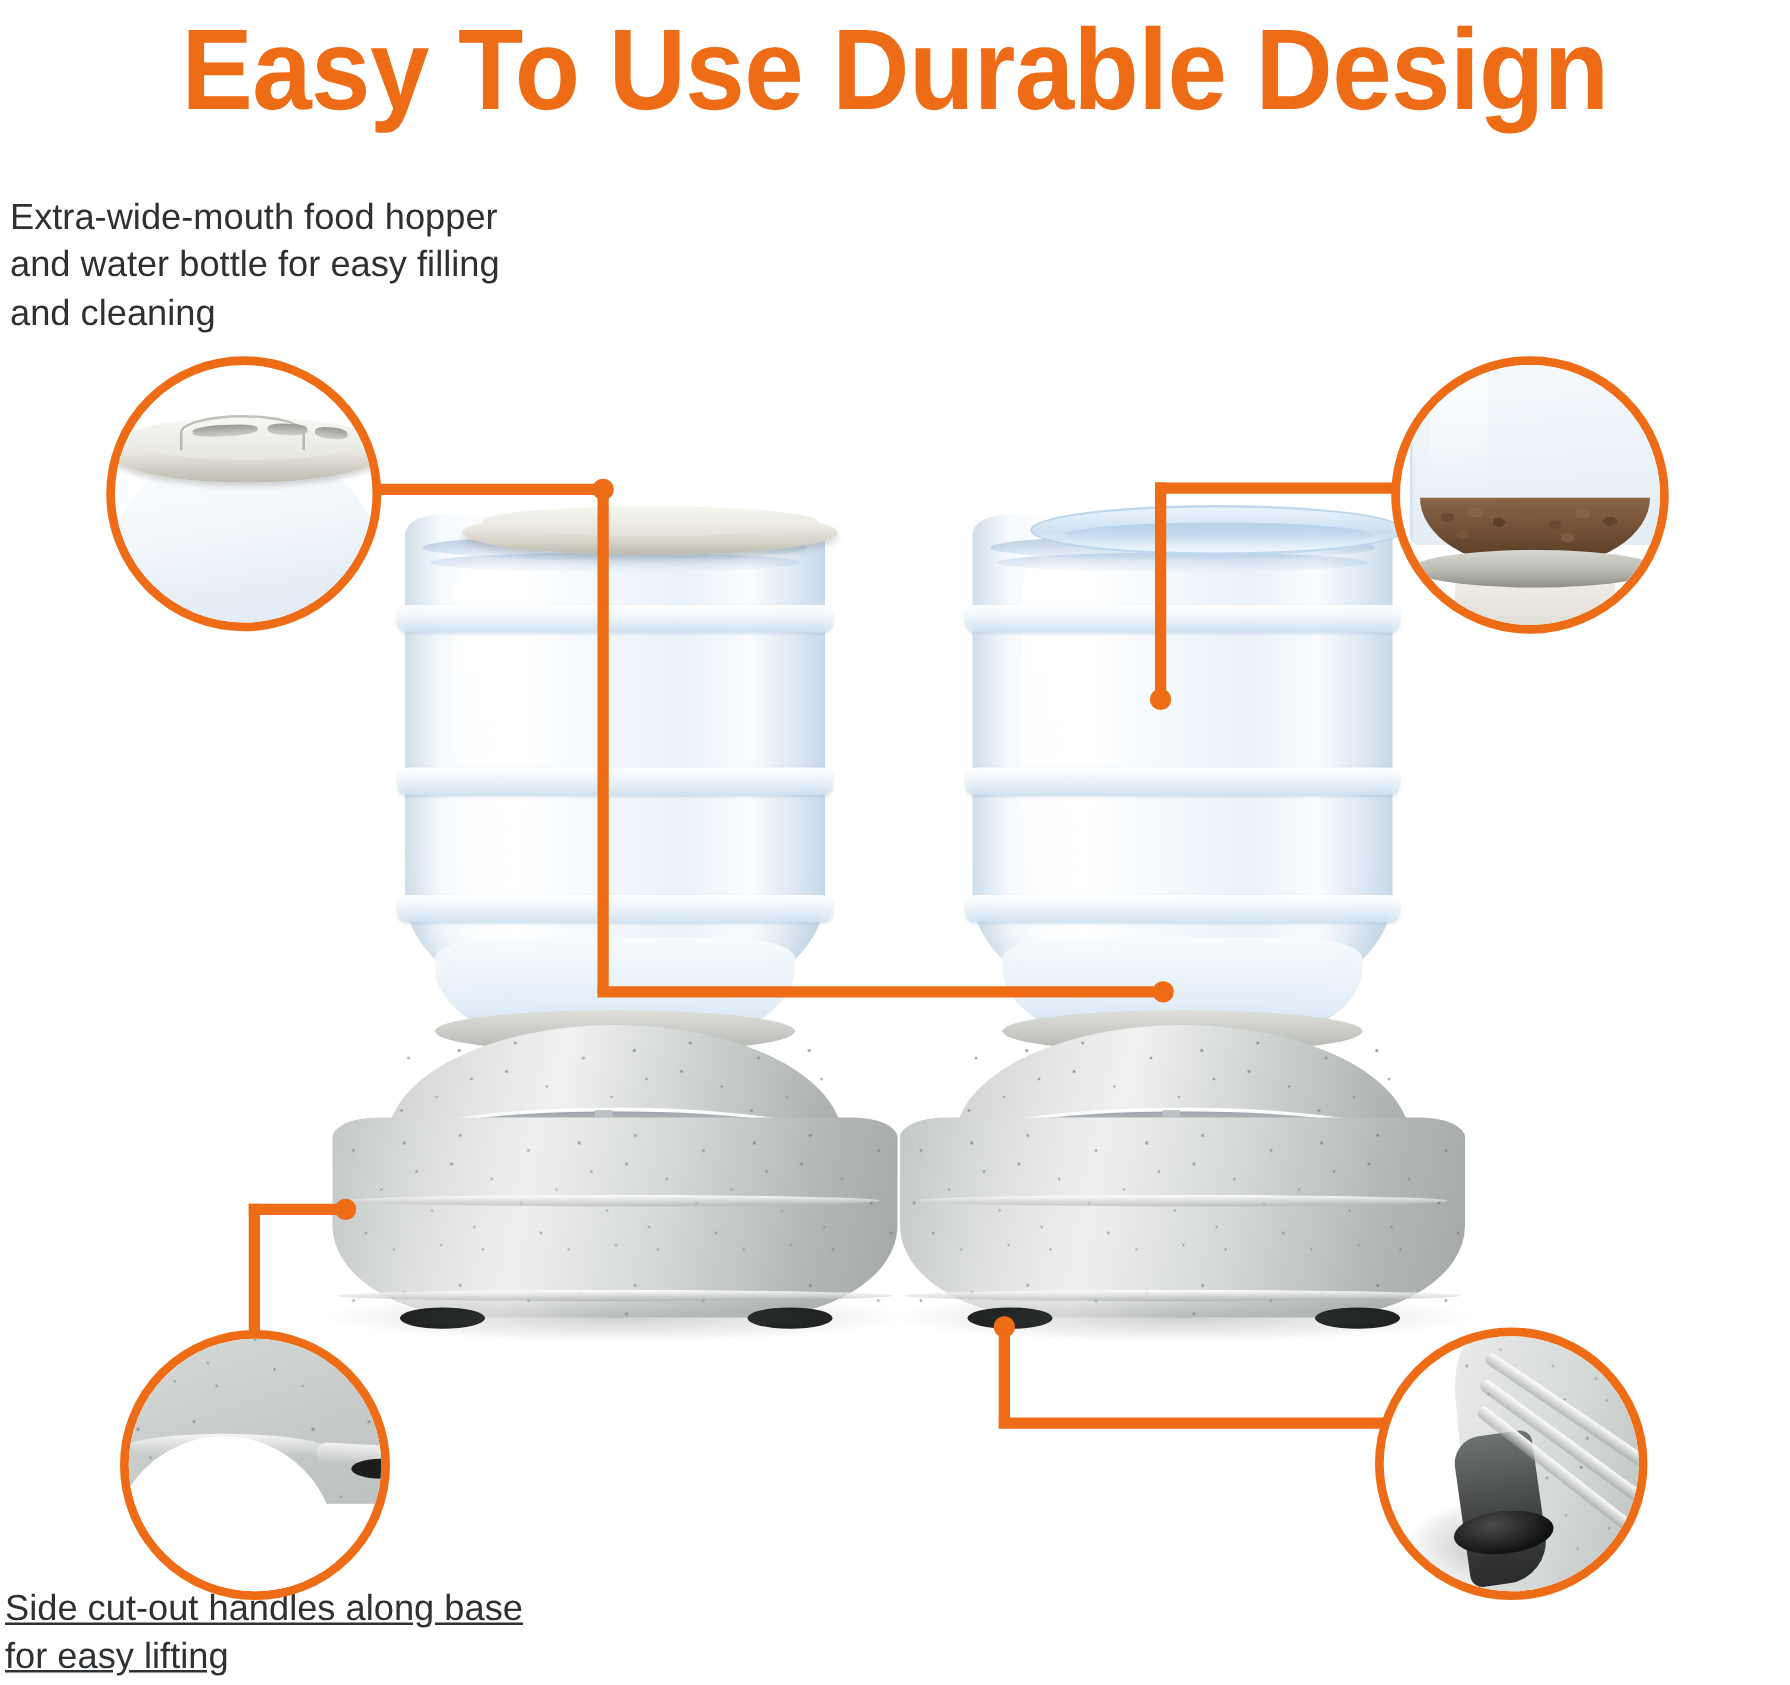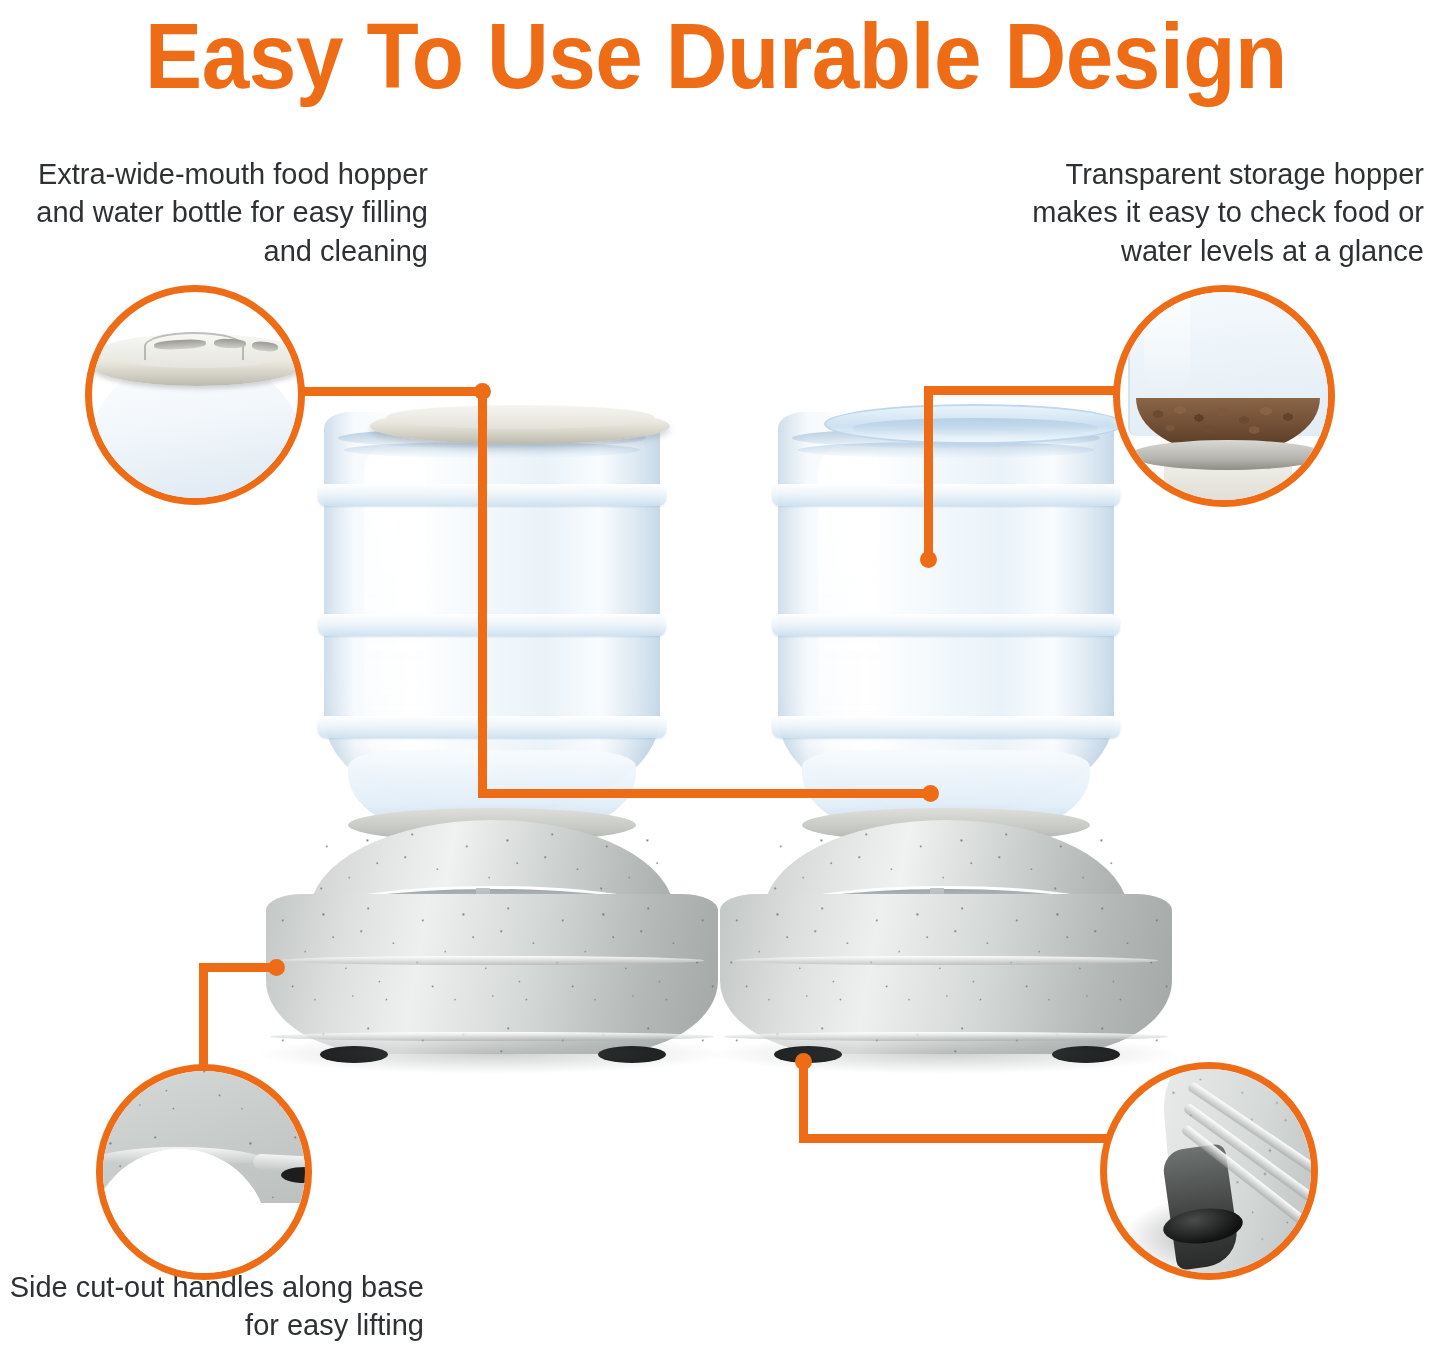--- a/index.html
+++ b/index.html
@@ -24,26 +24,26 @@
     transform-origin:50% 50%;
     white-space:nowrap;
   }
 
   
   .caption{
     position:absolute;
     color:#2E3134;
     font-size:29px;
     line-height:1.32;
-    text-align:right;
+    text-align:left;
     font-weight:400;
   }
   .cap-tl{left:8px;top:155px;width:420px;}
   .cap-tr{left:1000px;top:155px;width:424px;}
-  .cap-bl{left:4px;top:1268px;width:420px;}
+  .cap-bl{left:4px;top:1268px;width:420px;text-decoration:underline;}
   .cap-br{left:1000px;top:1268px;width:424px;}
 
   
   .ln{position:absolute;background:#EE6C16;}
   .dot{position:absolute;width:17px;height:17px;border-radius:50%;background:#EE6C16;}
 
   
   .callout{
     position:absolute;border-radius:50%;
     border:7px solid #EE6C16;
@@ -312,21 +312,20 @@
   }
 </style>
 </head>
 <body>
 
 <div id="stage">
 
   <div class="headline">Easy To Use Durable Design</div>
 
   <div class="caption cap-tl">Extra-wide-mouth food hopper and water bottle for easy filling and cleaning</div>
-  <div class="caption cap-tr">Transparent storage hopper makes it easy to check food or water levels at a glance</div>
   <div class="caption cap-bl">Side cut-out handles along base for easy lifting</div>
 
   <div class="unit" id="unit-left">
     <div class="bottle">
       <div class="bot-shell"></div>
       <div class="rib rib1"></div>
       <div class="rib rib2"></div>
       <div class="rib rib3"></div>
       <div class="bot-base"></div>
       <div class="bot-lipline"></div>

